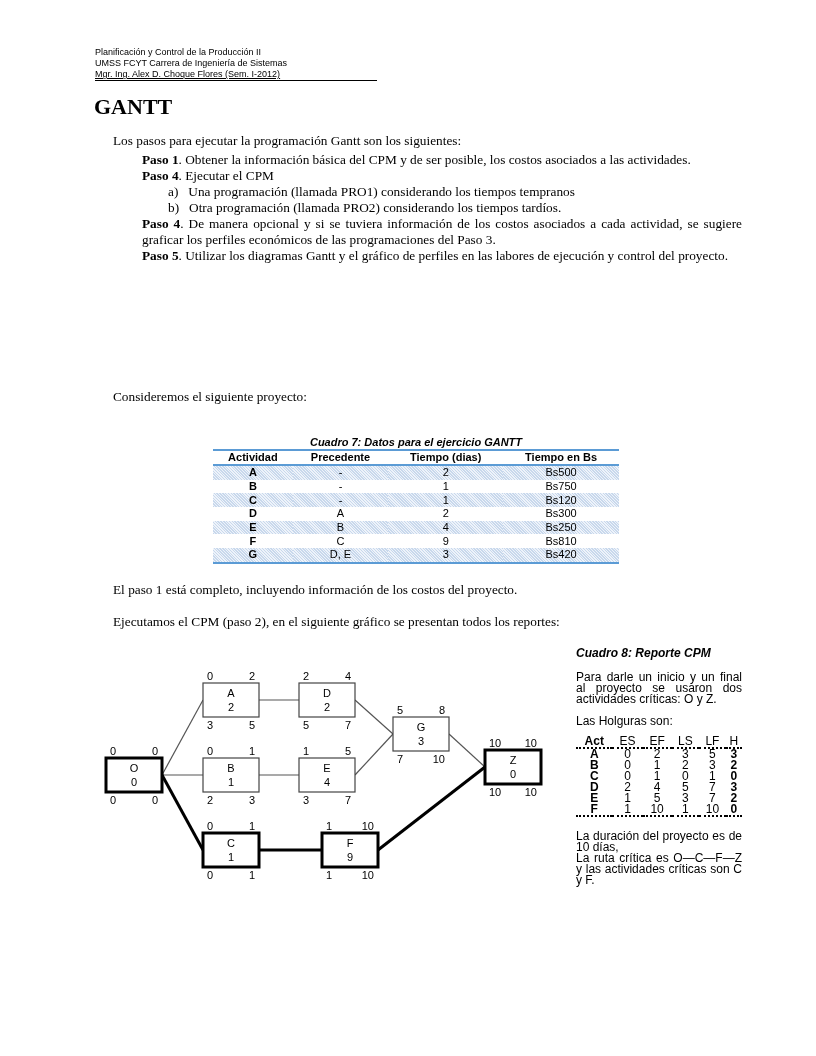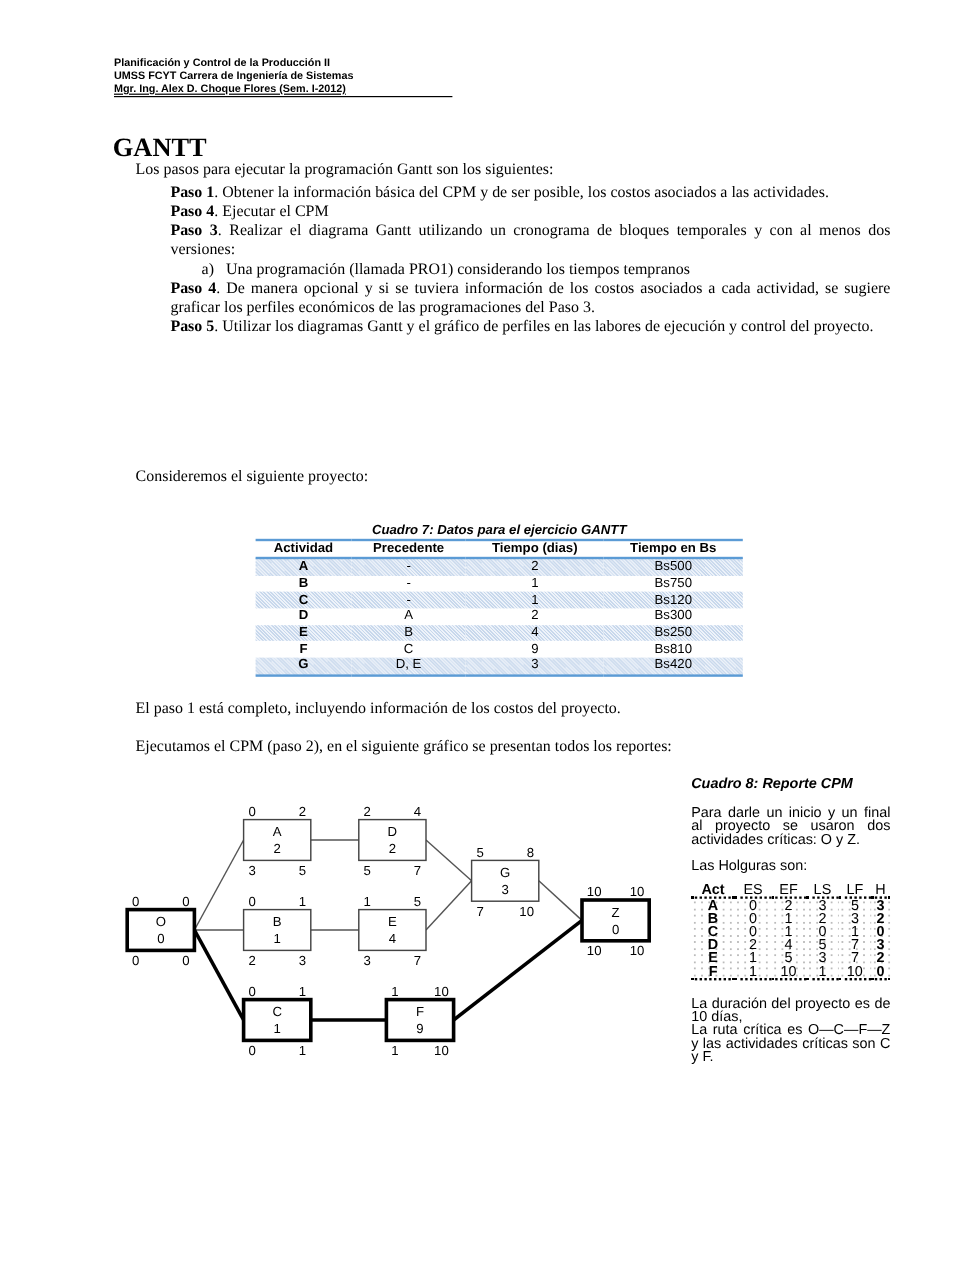--- a/index.html
+++ b/index.html
@@ -1,20 +1,20 @@
 <!DOCTYPE html>
 <html><head>
 <meta charset="utf-8">
 <style>
   html, body { margin: 0; padding: 0; background: #fff; }
   body { width: 816px; height: 1056px; position: relative; overflow: hidden; color: #000; }
   .abs { position: absolute; }
-  .hdr { font-family: "Liberation Sans", sans-serif; font-size: 9px; font-weight: bold; line-height: 11px; left: 95px; }
+  .hdr { font-family: "Liberation Sans", sans-serif; font-size: 9px; font-weight: normal; line-height: 11px; left: 95px; }
   .hdr-u { text-decoration: underline; width: 282px; border-bottom: 1px solid #000; }
-  .title { font-family: "Liberation Serif", serif; font-size: 22px; font-weight: bold; left: 94px; top: 110px; }
+  .title { font-family: "Liberation Serif", serif; font-size: 22px; font-weight: bold; left: 94px; top: 94px; }
   .serif { font-family: "Liberation Serif", serif; font-size: 13.3px; line-height: 16px; }
   .para { left: 113px; }
   .steps { left: 142px; width: 600px; text-align: justify; }
   .steps p { margin: 0; }
   .steps .sub { padding-left: 46px; text-indent: -20px; text-align: left; }
   .steps b { font-weight: bold; }
 
   .tbl7 { left: 213px; top: 435px; width: 406px; font-family: "Liberation Sans", sans-serif; font-size: 11px; }
   .tbl7 .cap { text-align: center; font-style: italic; font-weight: bold; height: 14px; line-height: 14px; }
   .tbl7 table { width: 100%; border-collapse: collapse; }
@@ -44,22 +44,22 @@
 <div class="abs hdr" style="top:58px">UMSS FCYT Carrera de Ingeniería de Sistemas</div>
 <div class="abs hdr hdr-u" style="top:69px">Mgr. Ing. Alex D. Choque Flores (Sem. I-2012)</div>
 
 <div class="abs title">GANTT</div>
 
 <div class="abs serif para" style="top:133px">Los pasos para ejecutar la programación Gantt son los siguientes:</div>
 
 <div class="abs serif steps" style="top:152px">
   <p><b>Paso 1</b><span>. Obtener la información básica del CPM y de ser posible, los costos asociados a las actividades.</span></p>
   <p><b>Paso 4</b><span>. Ejecutar el CPM</span></p>
-  <p><b>Paso 3</b><span>. Realizar el diagrama Gantt utilizando un cronograma de bloques temporales y con al menos dos versiones:</span></p>
   <p class="sub">a)&nbsp;&nbsp;&nbsp;Una programación (llamada PRO1) considerando los tiempos tempranos</p>
+  <p class="sub">b)&nbsp;&nbsp;&nbsp;Otra programación (llamada PRO2) considerando los tiempos tardíos.</p>
   <p><b>Paso 4</b><span>. De manera opcional y si se tuviera información de los costos asociados a cada actividad, se sugiere graficar los perfiles económicos de las programaciones del Paso 3.</span></p>
   <p><b>Paso 5</b><span>. Utilizar los diagramas Gantt y el gráfico de perfiles en las labores de ejecución y control del proyecto.</span></p>
 </div>
 
 <div class="abs serif para" style="top:389px">Consideremos el siguiente proyecto:</div>
 
 <div class="abs tbl7">
   <div class="cap">Cuadro 7: Datos para el ejercicio GANTT</div>
   <table>
     <thead>

